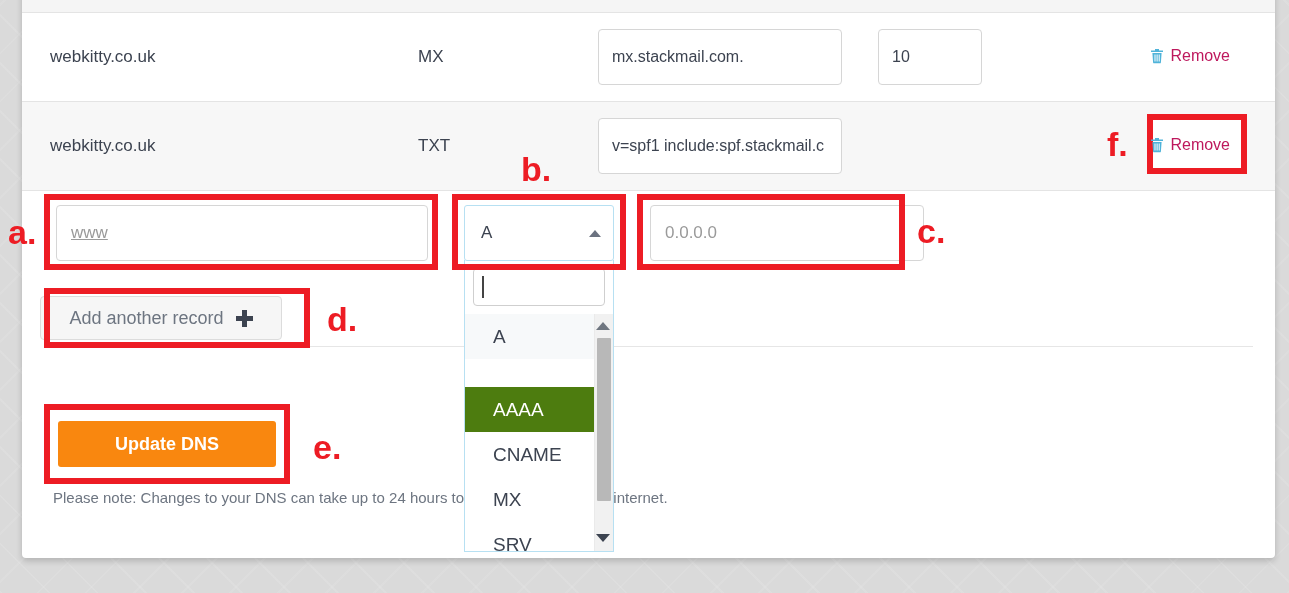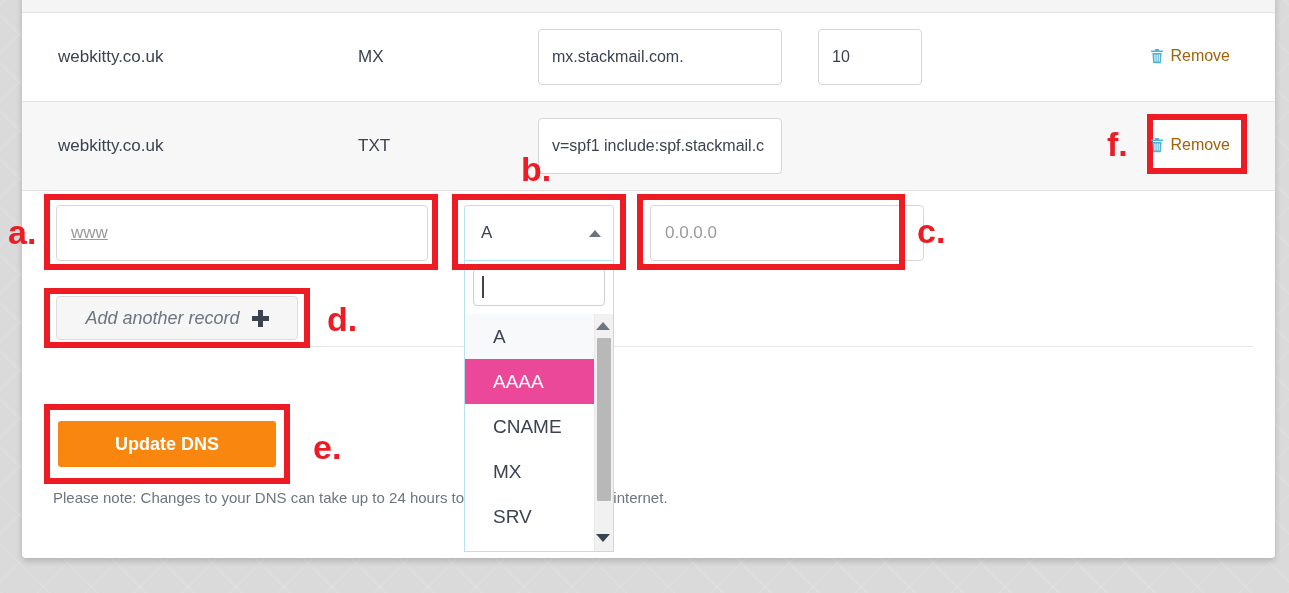--- a/index.html
+++ b/index.html
@@ -34,21 +34,21 @@
   
   .dns-row{
     position:relative;
     height:88px;
     display:flex;align-items:center;
     border-bottom:1px solid #e4e4e4;
   }
   .dns-row.odd{background:#ffffff;}
   .dns-row.even{background:#f7f7f7;}
 
-  .col-host{ width:336px; padding-left:36px; box-sizing:border-box;
+  .col-host{ width:396px; padding-left:28px; box-sizing:border-box;
     font-size:17px;color:#3c4350;}
   .col-type{ width:180px; font-size:17px;color:#3c4350;}
   .col-value{ width:280px;}
   .col-pri{ width:200px;}
   .col-action{ flex:1; text-align:right; padding-right:45px; position:relative;}
 
   .txtbox{
     box-sizing:border-box;
     height:56px;
     border:1px solid #d6d6d6;
@@ -58,21 +58,21 @@
     padding:0 13px;
     display:flex;align-items:center;
     white-space:nowrap;overflow:hidden;
     font-family:"Liberation Sans",sans-serif;
   }
   .txtbox.value{ width:244px; }
   .txtbox.pri{ width:104px; }
 
   .remove-link{
     display:inline-flex;align-items:center;gap:6px;
-    color:#a16207;font-size:16px;text-decoration:none;cursor:pointer;
+    color:#be185d;font-size:16px;text-decoration:none;cursor:pointer;
     white-space:nowrap;
   }
   .trash-icon{display:inline-block;width:14px;height:16px;}
   .inp{
     box-sizing:border-box;height:56px;
     border:1px solid #d6d6d6;border-radius:4px;background:#fff;
     font-size:17px;padding:0 14px;
     display:flex;align-items:center;
     color:#9a9a9a;
     font-family:"Liberation Sans",sans-serif;
@@ -124,39 +124,39 @@
   .caret-bar{width:2px;height:22px;background:#444;}
   .sel-list{position:relative;height:237px;overflow:hidden;}
   .sel-opt{
     height:45px;display:flex;align-items:center;
     padding-left:28px;
     font-size:19px;color:#3c4350;
     box-sizing:border-box;
     cursor:pointer;
   }
   .sel-opt.hover{background:#f7f9fa;}
-  .sel-opt.sel{background:#ec4899;color:#ffffff;}
+  .sel-opt.sel{background:#4d7c0f;color:#ffffff;margin-top:28px;}
   .sb-track{
     position:absolute;right:0;top:0;width:18px;height:237px;
     background:#f1f1f1;border-left:1px solid #eaeaea;
   }
   .sb-thumb{position:absolute;right:2px;top:24px;width:14px;height:163px;background:#b8b8b8;border-radius:1px;}
   .sb-arrow{position:absolute;right:3px;display:flex;align-items:center;justify-content:center;width:14px;height:18px;}
   .sb-arrow.up{top:3px;}
   .sb-arrow.dn{bottom:4px;}
 
   
   .addbtn{
-    position:absolute;left:56px;top:296px;
+    position:absolute;left:40px;top:296px;
     box-sizing:border-box;
     width:242px;height:44px;
     border:1px solid #dcdcdc;border-radius:4px;
     background:#f6f6f6;
     display:flex;align-items:center;justify-content:center;gap:12px;
-    font-size:18px;color:#6d7581;cursor:pointer;font-style:italic;
+    font-size:18px;color:#6d7581;cursor:pointer;
   }
   .plus{position:relative;width:17px;height:17px;display:inline-block;}
   .plus:before,.plus:after{content:"";position:absolute;background:#3c4350;}
   .plus:before{left:6px;top:0;width:5px;height:17px;}
   .plus:after{top:6px;left:0;height:5px;width:17px;}
 
   .divider{position:absolute;left:22px;top:358px;width:1209px;height:1px;background:#e6e6e6;}
 
   
   .updbtn{

